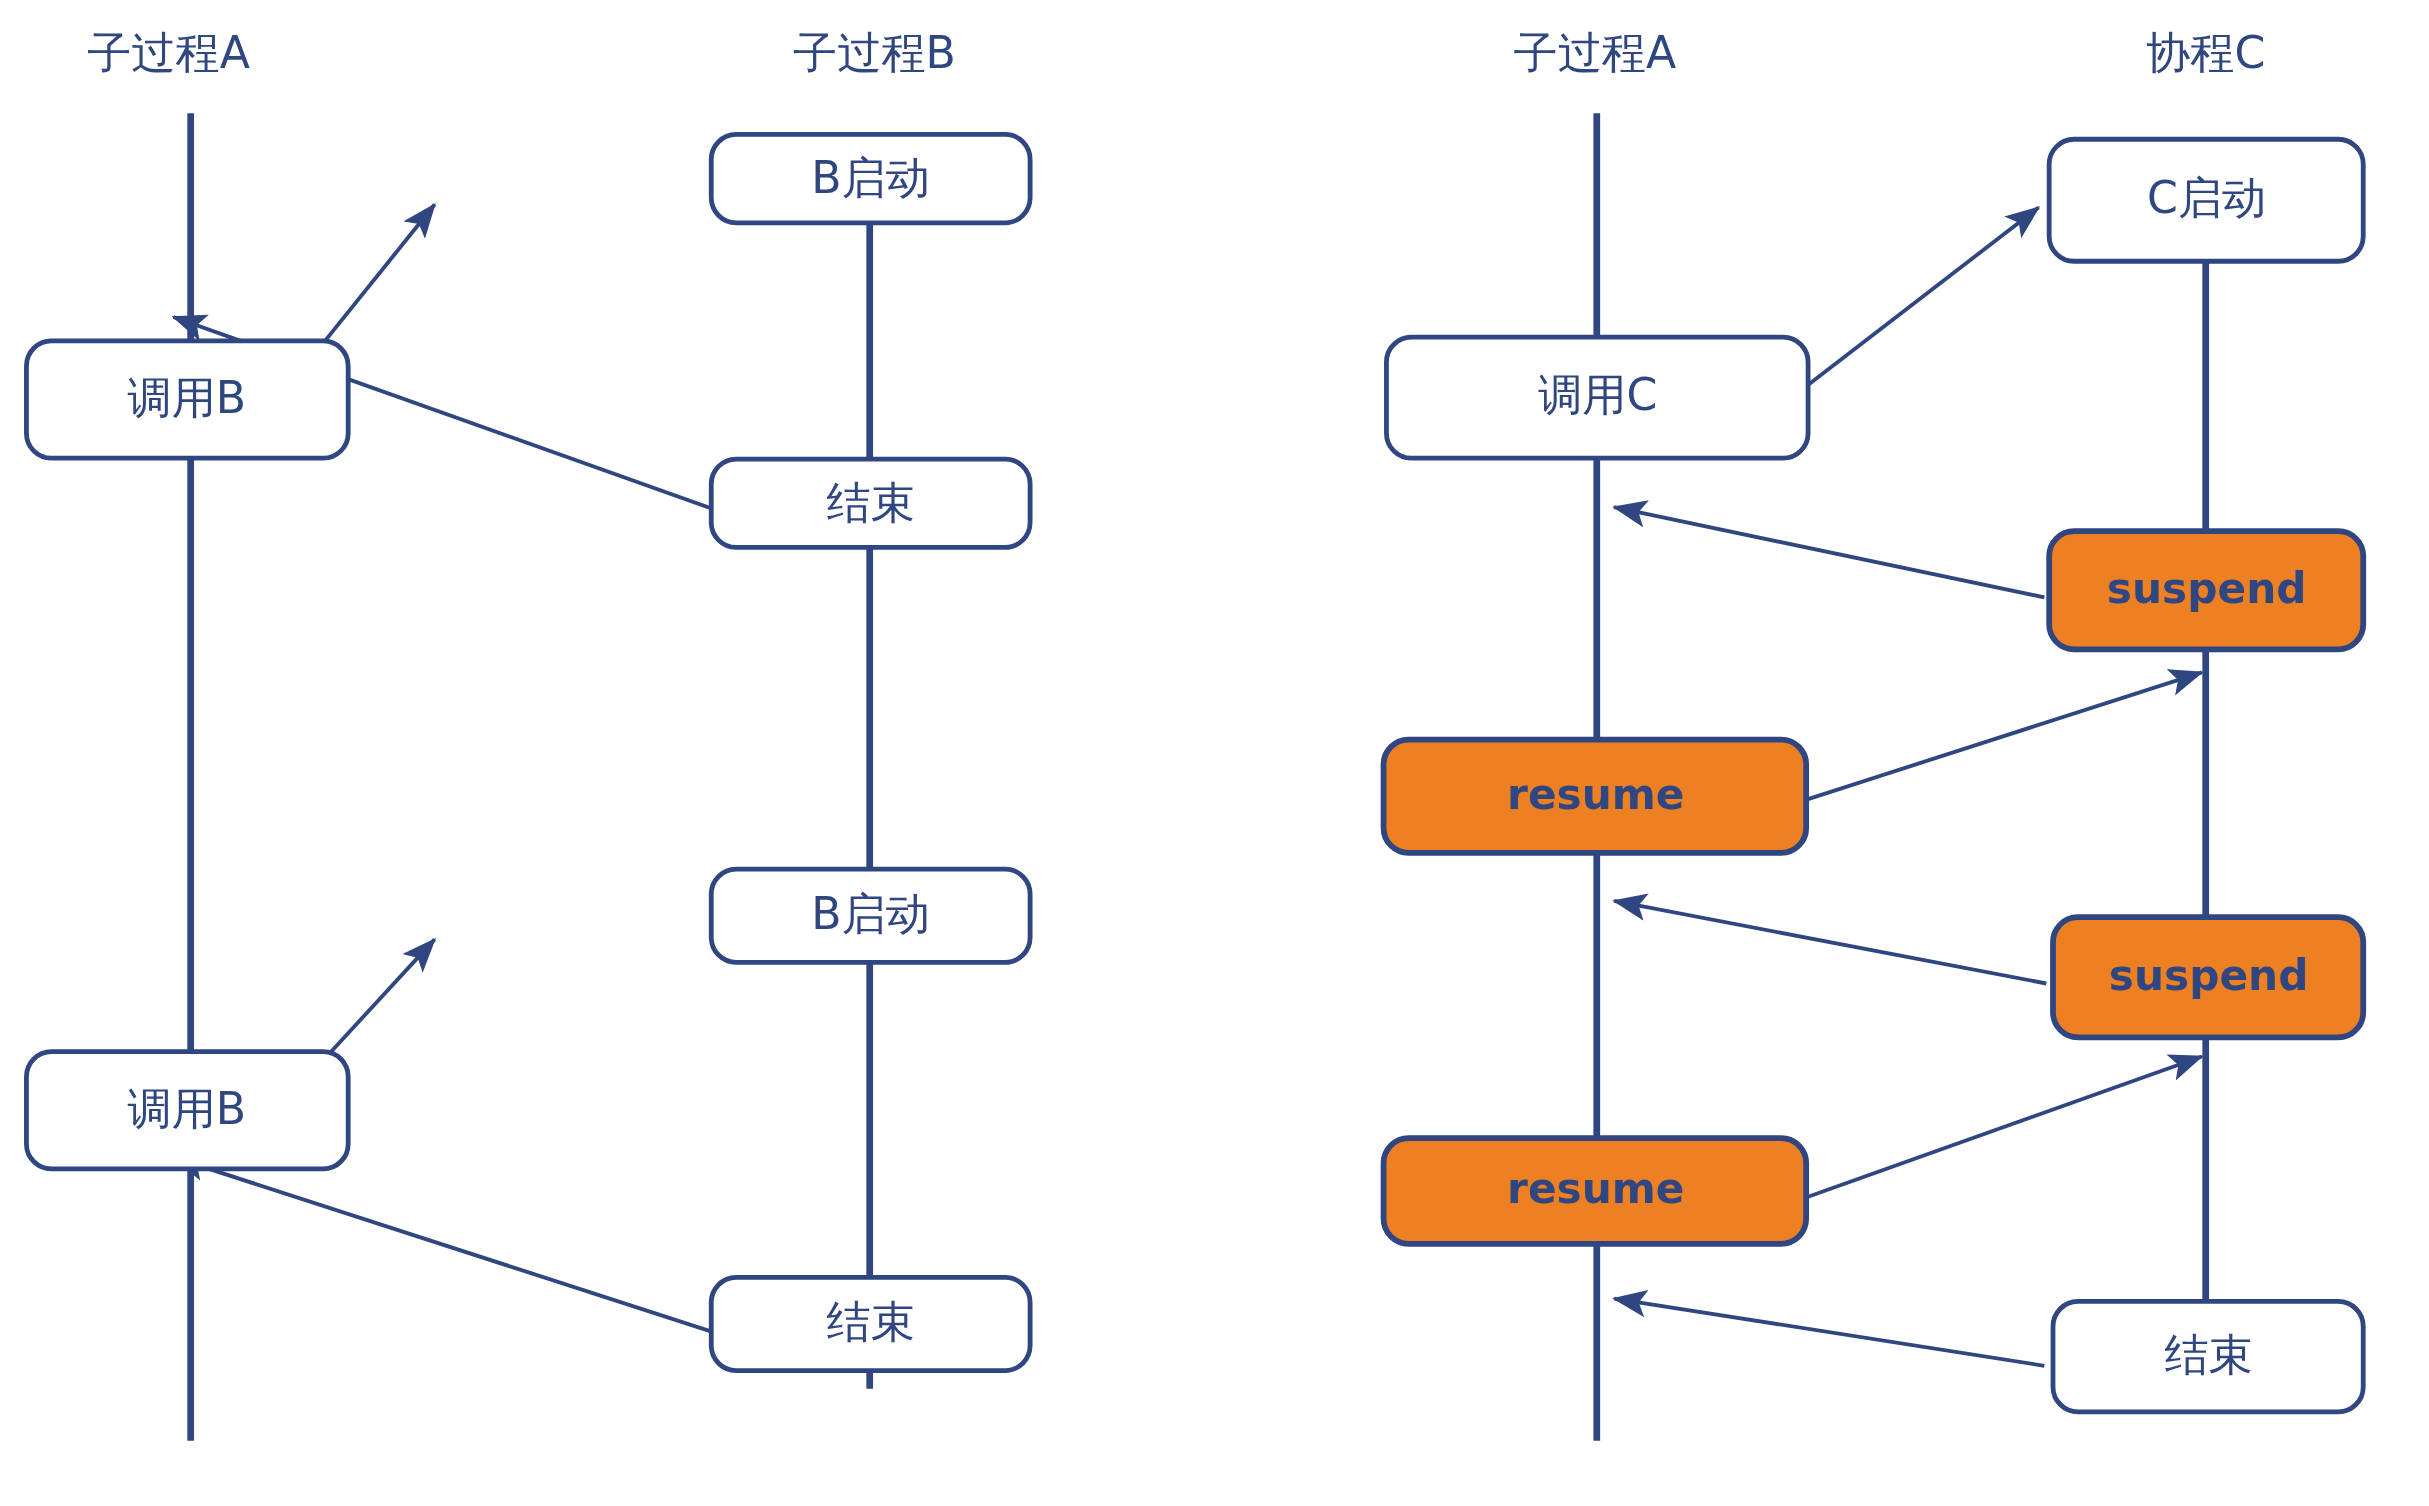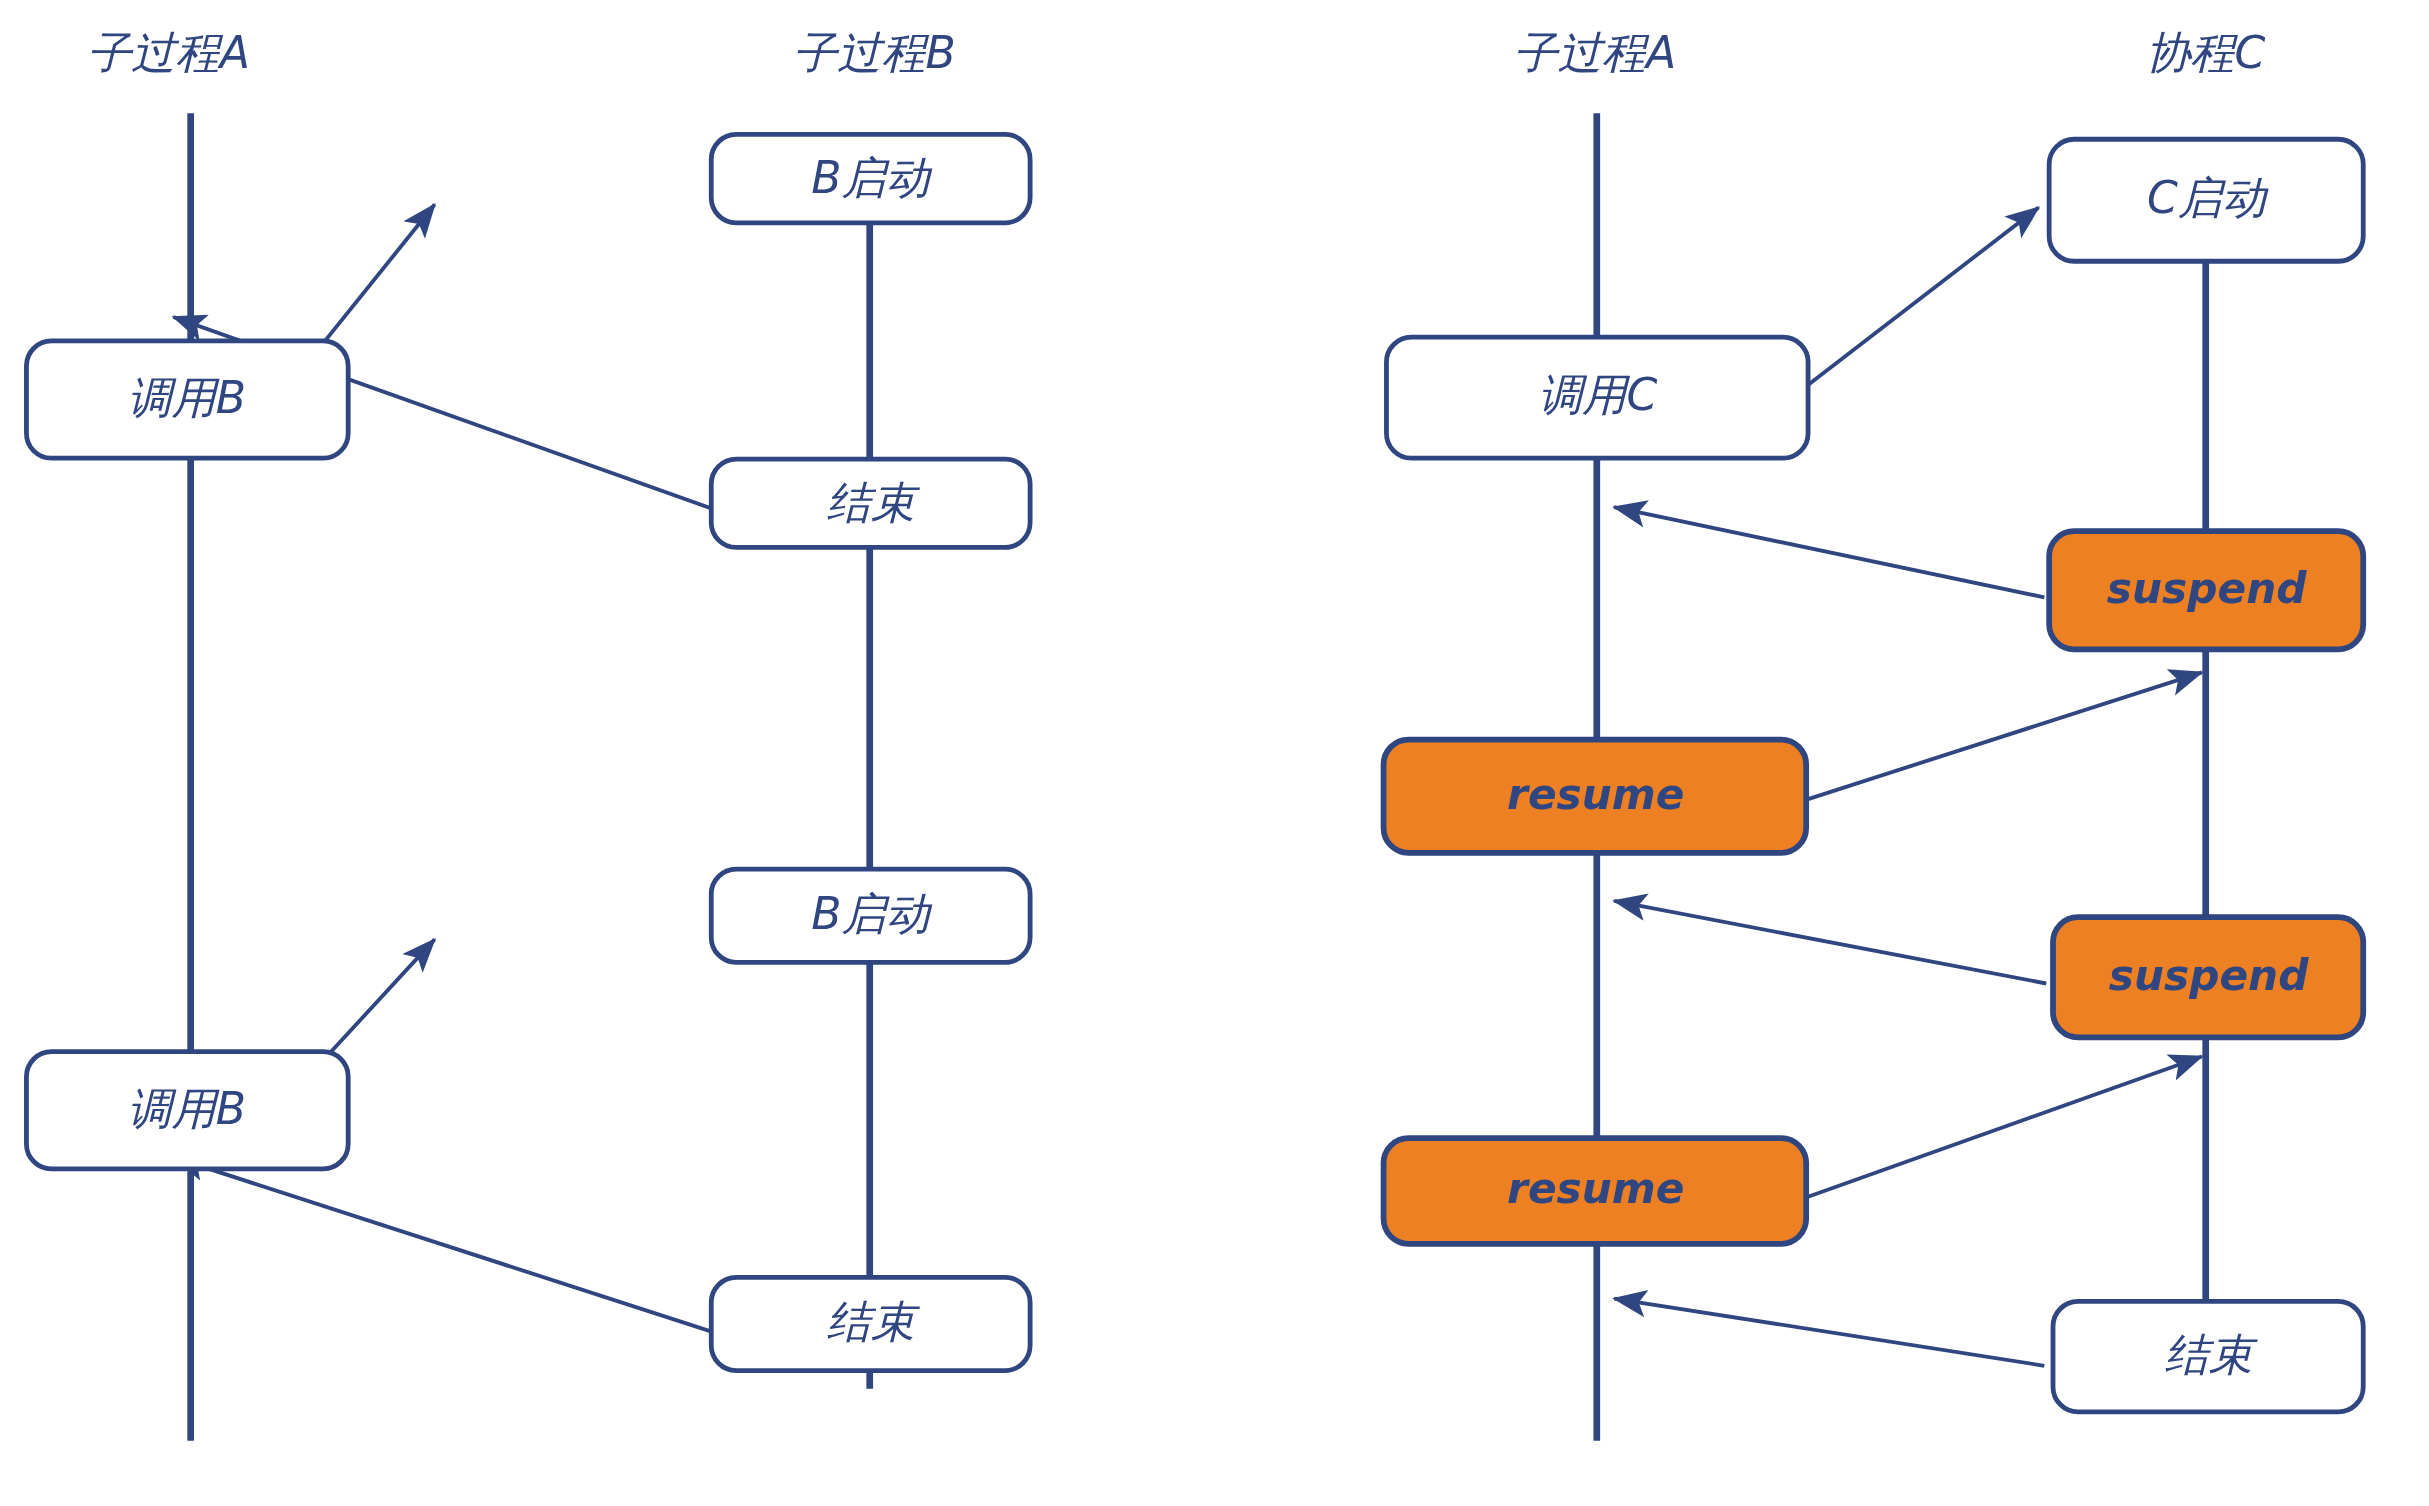--- a/index.html
+++ b/index.html
@@ -11,21 +11,20 @@
     width: 2430px;
     height: 1506px;
     font-family: "DejaVu Sans", sans-serif;
     overflow: hidden;
   }
   #diagram-root {
     position: relative;
     width: 2118px;
     height: 1506px;
     background: #ffffff;
-    font-style: italic;
   }
   svg#diagram-svg {
     position: absolute;
     top: 0;
     left: 0;
     width: 2430px;
     height: 1506px;
   }
   .lane-title {
     font-family: "DejaVu Sans", sans-serif;

